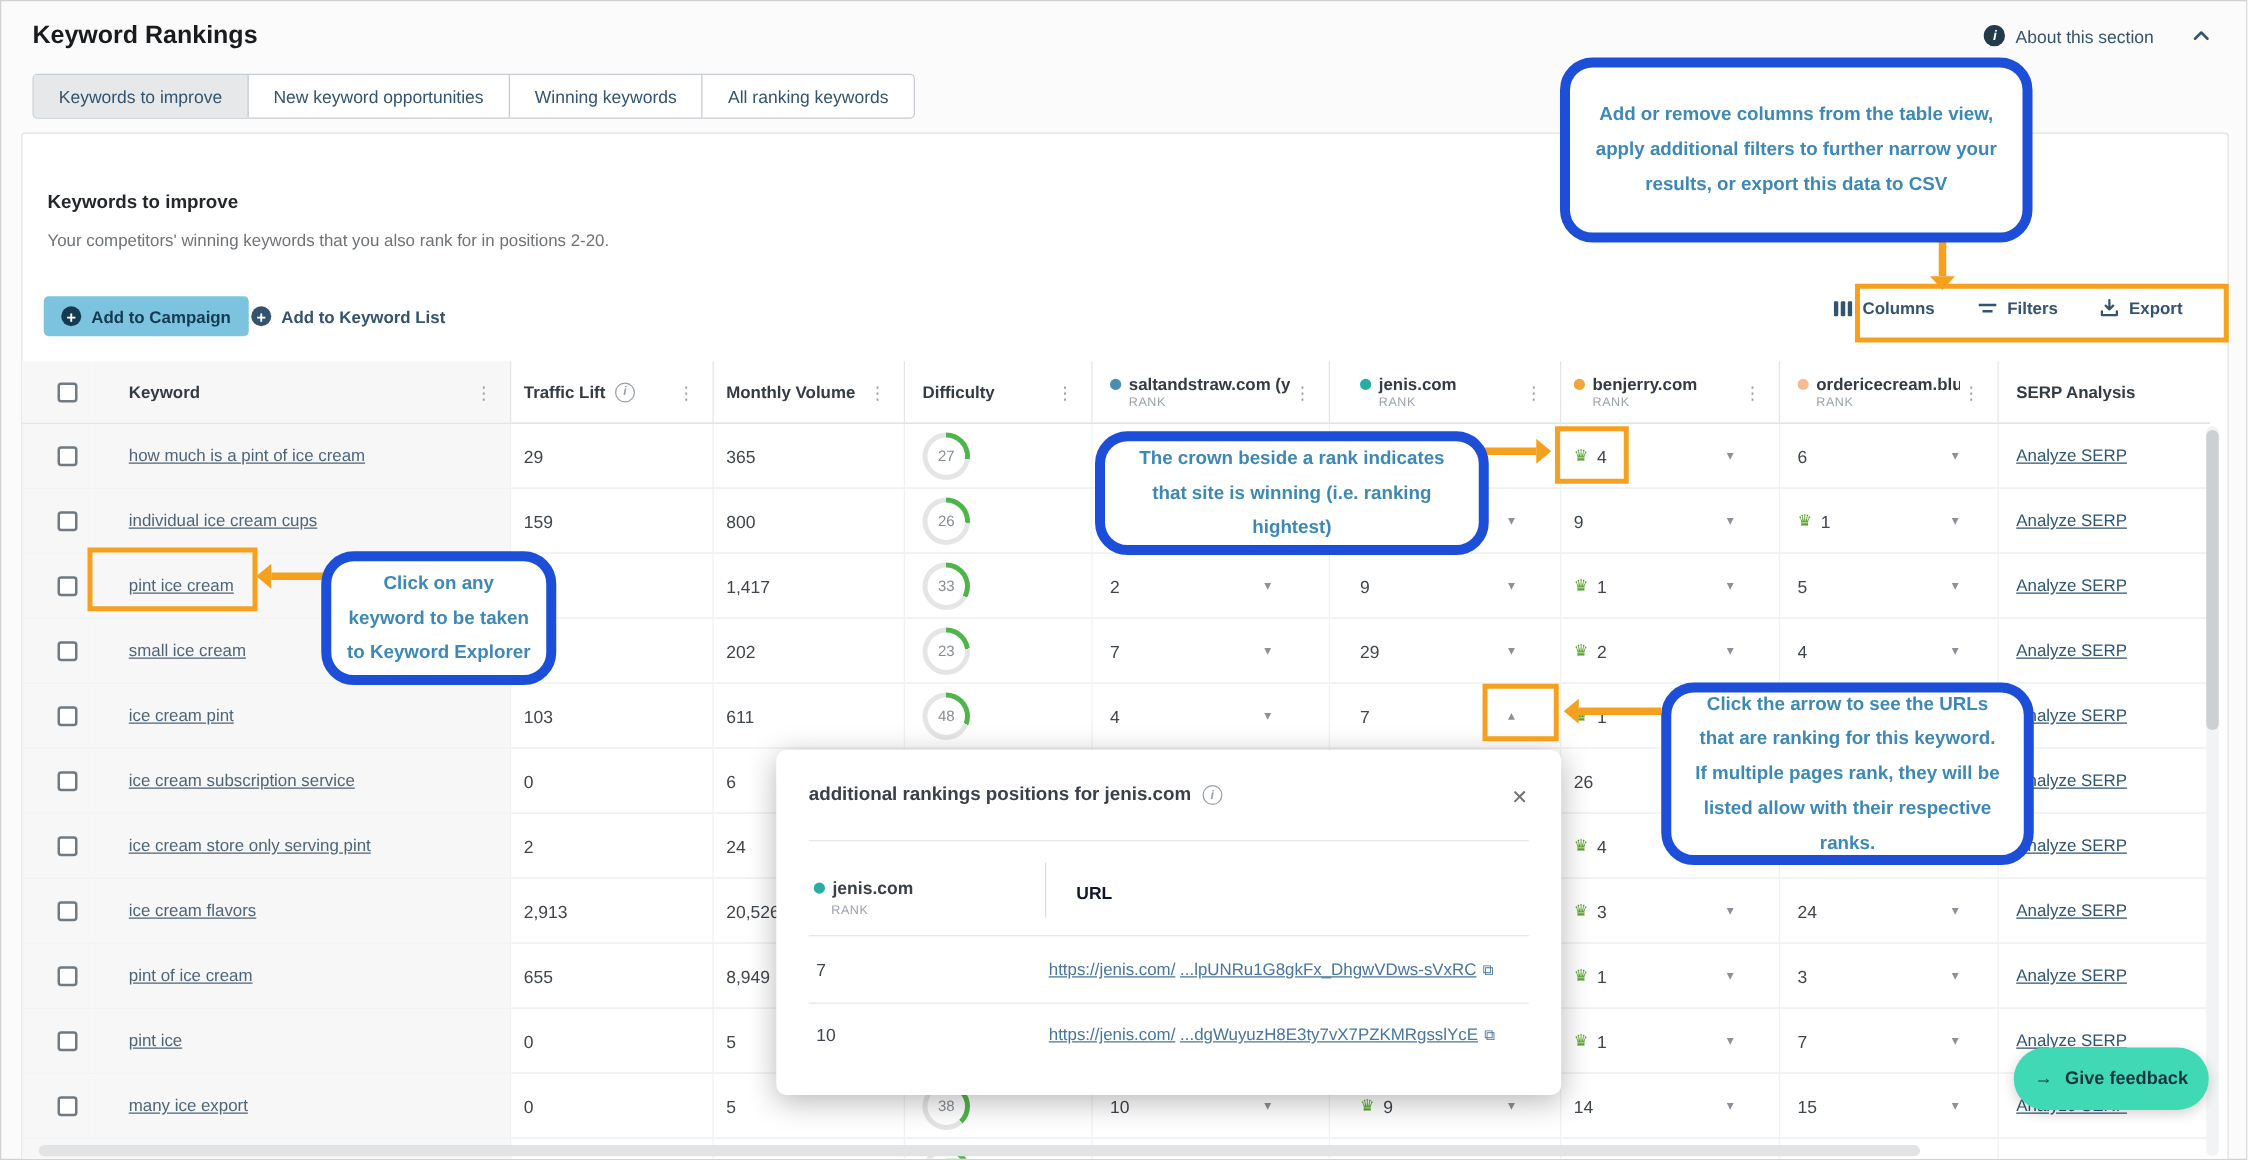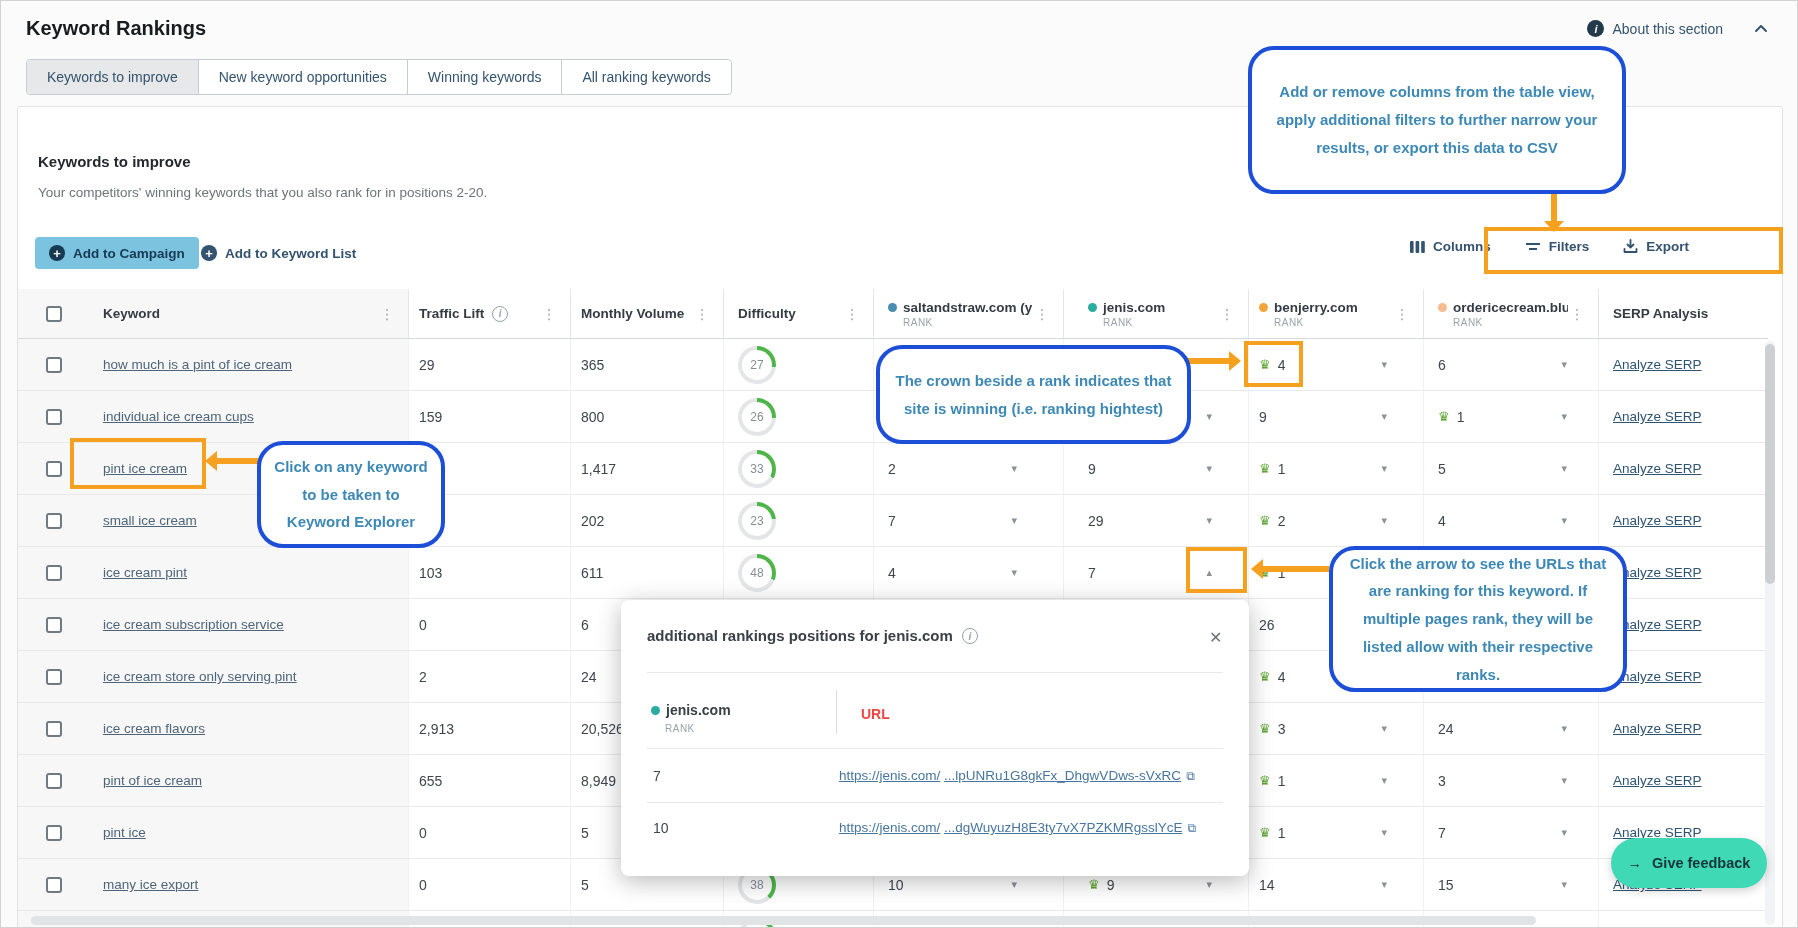--- a/index.html
+++ b/index.html
@@ -24,21 +24,21 @@
   .sec-title { position:absolute; left:37px; top:152px; font-size:15px; font-weight:700; color:#24282d; }
   .sec-sub { position:absolute; left:37px; top:184px; font-size:13.5px; color:#6e7378; }
 
   
   .btn-campaign { position:absolute; left:34px; top:236px; height:32px; padding:0 14px; display:flex; align-items:center; gap:8px; background:#7cc3e0; border:none; border-radius:4px; font-size:13.5px; font-weight:700; color:#153a52; cursor:pointer; font-family:inherit; }
   .plus-dark { width:16px; height:16px; border-radius:50%; background:#153a52; color:#fff; font-size:13px; font-weight:700; display:inline-flex; align-items:center; justify-content:center; line-height:1; }
   .btn-kwlist { position:absolute; left:200px; top:236px; height:32px; display:flex; align-items:center; gap:8px; background:none; border:none; font-size:13.5px; font-weight:700; color:#33536e; cursor:pointer; font-family:inherit; }
   .plus-navy { width:16px; height:16px; border-radius:50%; background:#33536e; color:#fff; font-size:13px; font-weight:700; display:inline-flex; align-items:center; justify-content:center; line-height:1; }
 
   
-  .toolbar { position:absolute; left:1409px; top:238px; display:flex; align-items:center; gap:34px; }
+  .toolbar { position:absolute; left:1466px; top:238px; display:flex; align-items:center; gap:34px; }
   .tool { display:flex; align-items:center; gap:8px; font-size:13.5px; font-weight:700; color:#33536e; cursor:pointer; }
 
   
   .thead { position:absolute; left:17px; top:288px; width:1750px; height:50px; display:flex; border-bottom:1px solid #d8dbde; background:#fff; }
   .tbody { position:absolute; left:17px; top:338px; width:1750px; height:590px; overflow:hidden; }
   .trow { display:flex; height:52px; border-bottom:1px solid #e7e9eb; background:#fff; }
   .cell { height:100%; display:flex; align-items:center; position:relative; }
   .th-cell { border-left:1px solid #e3e6e9; }
   .b-cell { border-left:1px solid #f0f1f3; }
   .c-check { width:56px; justify-content:flex-start; padding-left:28px; border-left:none !important; }
@@ -66,35 +66,35 @@
   .caret { position:absolute; right:36px; color:#8a9198; font-size:11px; cursor:pointer; }
   .c-salt .caret { right:46px; } .c-ord .caret { right:31px; }
   .serp-link { font-size:13.5px; color:#2e5472; text-decoration:underline; cursor:pointer; white-space:nowrap; }
 
   
   .vtrack { position:absolute; left:1764px; top:340px; width:10px; height:584px; background:#f2f3f4; border-radius:5px; }
   .vthumb { position:absolute; left:1764px; top:343px; width:10px; height:240px; background:#cdd0d3; border-radius:5px; }
   .hthumb { position:absolute; left:30px; top:915px; width:1505px; height:9px; background:#e2e3e5; border-radius:5px; }
 
   
-  .callout { position:absolute; background:#fff; border:4px solid #1d4ed8; border-radius:26px; color:#3d88b5; font-size:15px; font-weight:600; line-height:1.85; text-align:center; display:flex; align-items:center; justify-content:center; z-index:30; }
+  .callout { position:absolute; background:#fff; border:8px solid #1d4ed8; border-radius:26px; color:#3d88b5; font-size:15px; font-weight:600; line-height:1.85; text-align:center; display:flex; align-items:center; justify-content:center; z-index:30; }
   .obox { position:absolute; border:4px solid #f5a11f; z-index:25; pointer-events:none; }
   .oshaft { position:absolute; background:#f5a11f; z-index:29; }
   .ohead { position:absolute; width:0; height:0; border-style:solid; z-index:29; }
 
   
   .popup { position:absolute; left:620px; top:599px; width:628px; height:276px; background:#fff; border-radius:8px; box-shadow:0 5px 24px rgba(0,0,0,0.28); z-index:20; }
   .popup-title { position:absolute; left:26px; top:27px; font-size:15px; font-weight:700; color:#3a4047; display:flex; align-items:flex-end; gap:9px; }
   .info-outline { width:16px; height:16px; border-radius:50%; border:1.5px solid #9aa0a6; color:#9aa0a6; font-size:10px; font-weight:700; display:inline-flex; align-items:center; justify-content:center; font-style:italic; }
   .popup-close { position:absolute; left:588px; top:28px; font-size:16px; color:#6b7176; cursor:pointer; }
   .p-div { position:absolute; left:26px; width:576px; height:1px; background:#e6e8ea; }
   .p-vdiv { position:absolute; left:215px; top:90px; width:1px; height:44px; background:#dcdfe2; }
   .p-site { position:absolute; left:30px; top:102px; display:flex; align-items:center; font-size:14px; font-weight:700; color:#3a4047; }
   .p-rank-sub { position:absolute; left:44px; top:123px; font-size:10px; color:#9aa2ab; letter-spacing:0.5px; }
-  .p-url-h { position:absolute; left:240px; top:106px; font-size:14px; font-weight:700; color:#ef4444; }
+  .p-url-h { position:absolute; left:240px; top:106px; font-size:14px; font-weight:700; color:#0f172a; }
   .p-row { position:absolute; left:0; width:628px; height:50px; }
   .p-rank { position:absolute; left:32px; top:16px; font-size:14px; color:#3f454d; }
   .p-link { position:absolute; left:218px; top:16px; font-size:13.5px; color:#47759e; white-space:nowrap; cursor:pointer; }
   .p-link u { text-decoration:underline; }
   .ext { font-size:12px; margin-left:5px; text-decoration:none; display:inline-block; }
 
   
   .feedback { position:absolute; left:1610px; top:837px; width:156px; height:50px; border-radius:25px; background:#3fd9b5; border:none; display:flex; align-items:center; justify-content:center; gap:10px; font-size:14.5px; font-weight:700; color:#16343c; cursor:pointer; box-shadow:0 3px 10px rgba(0,0,0,0.18); z-index:40; font-family:inherit; }
   svg.ic { display:block; }
 </style>

